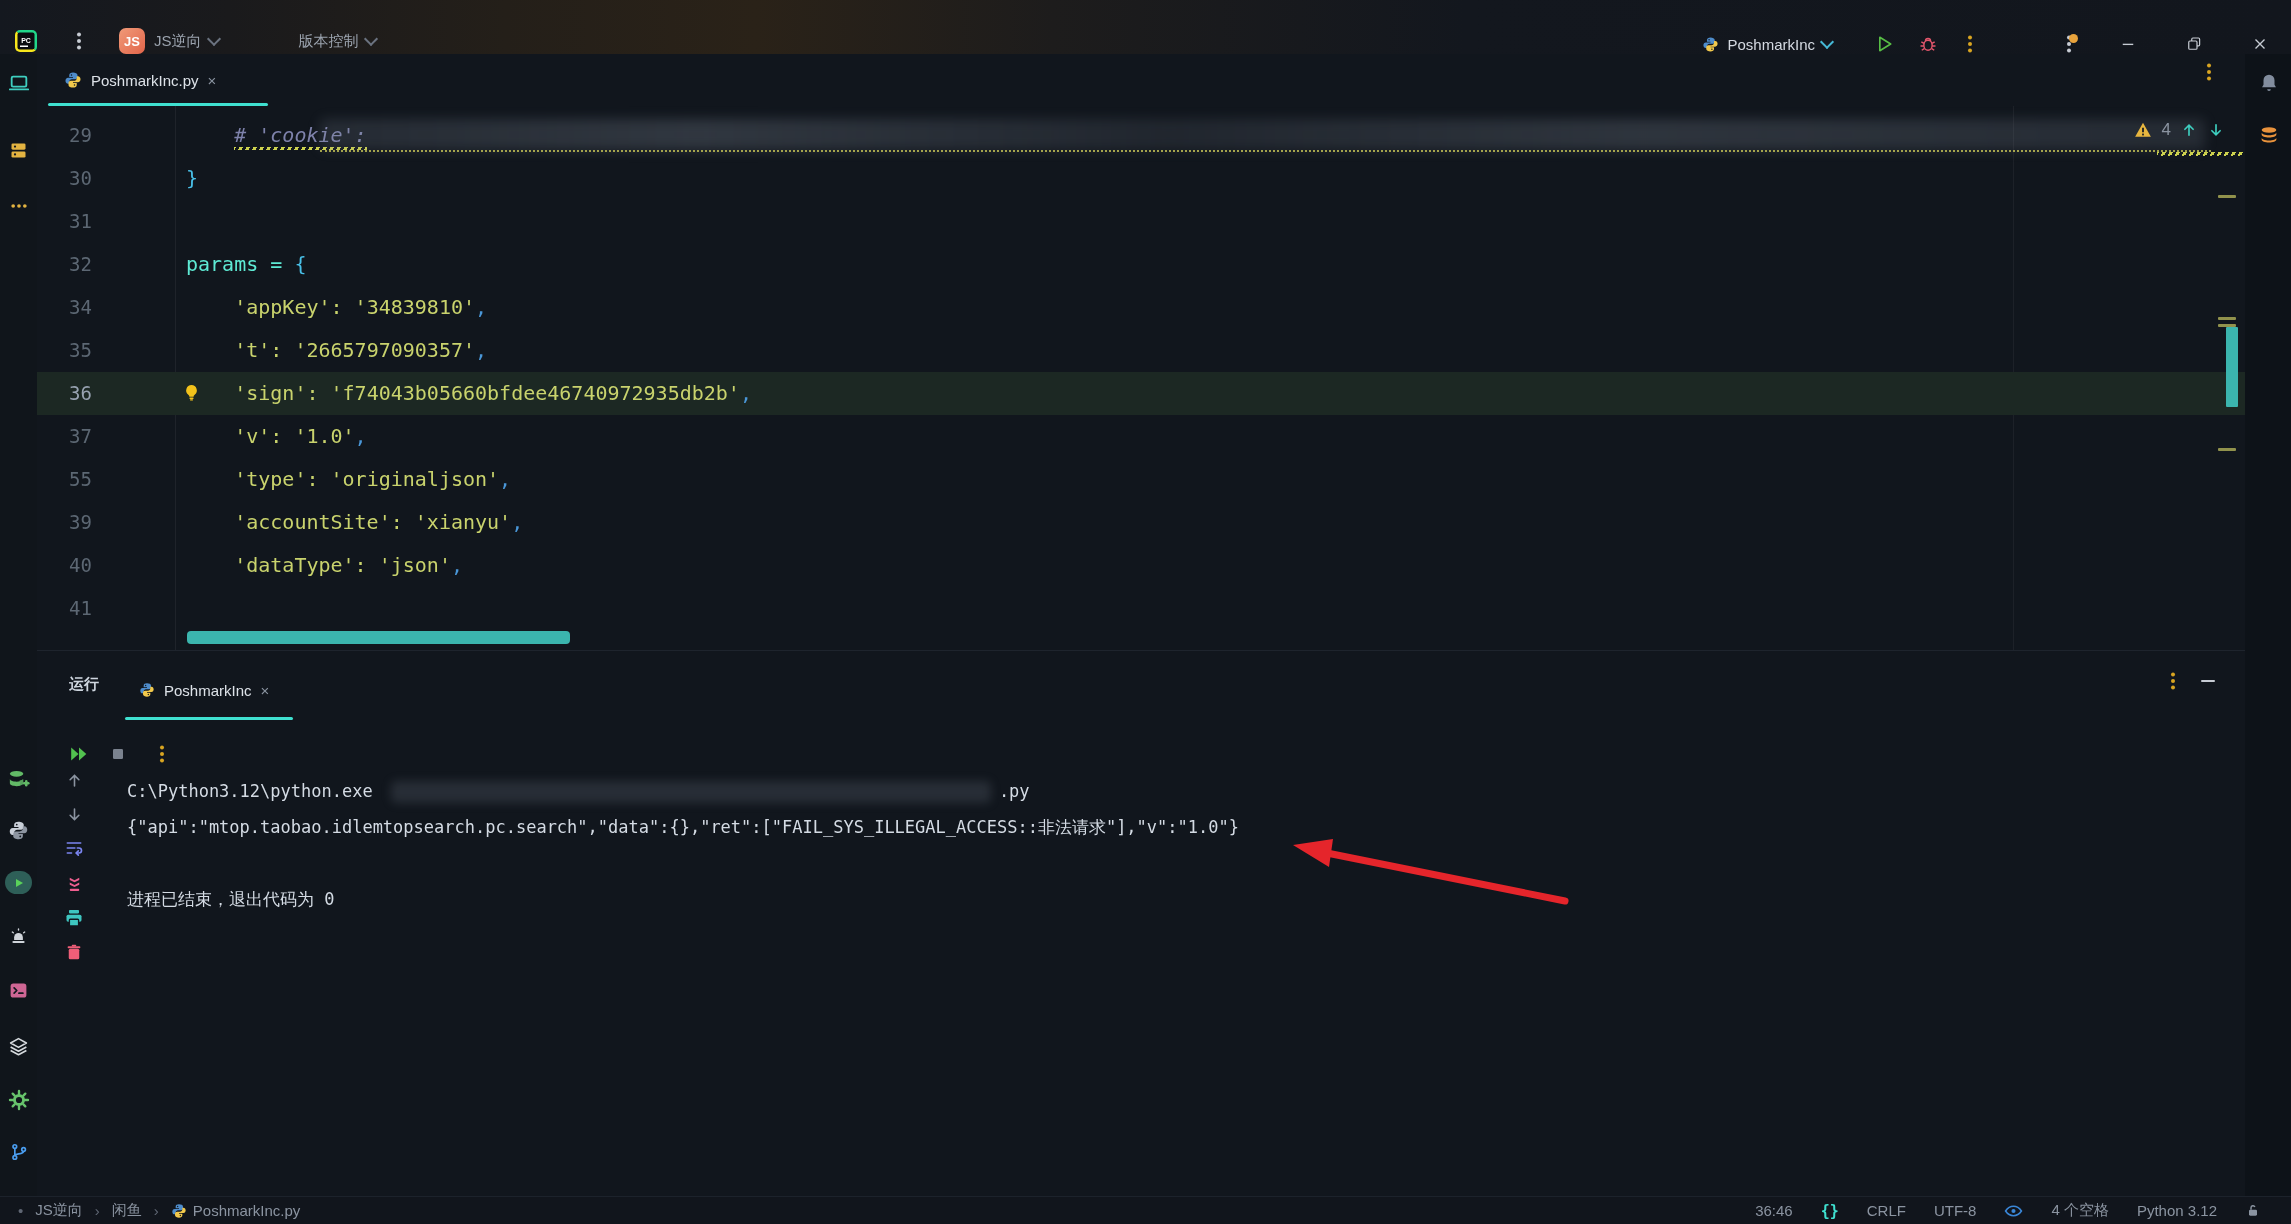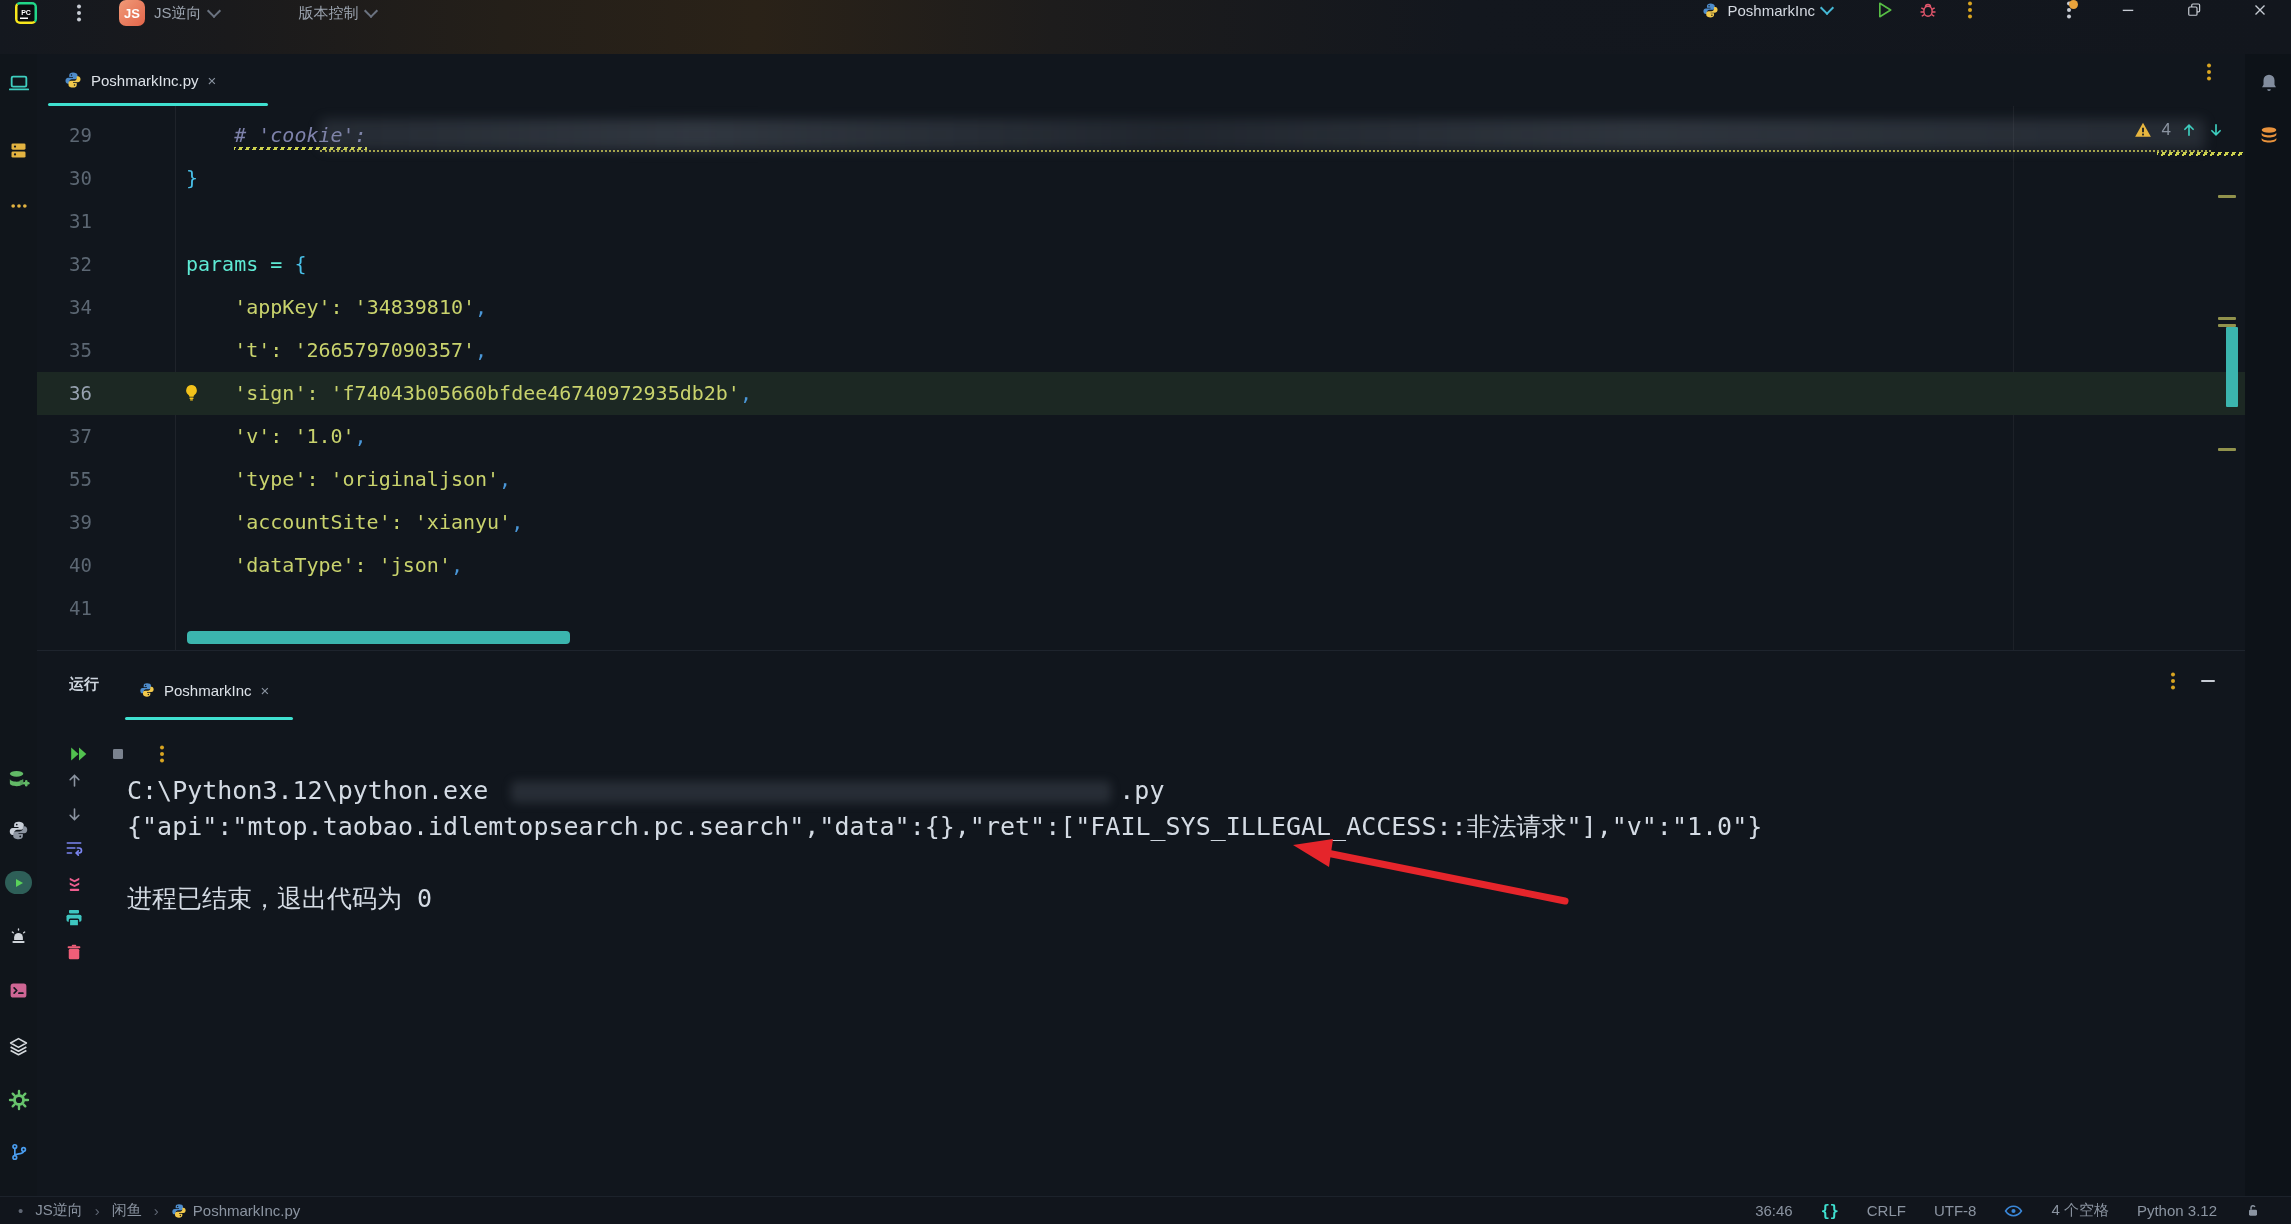--- a/index.html
+++ b/index.html
@@ -1,21 +1,21 @@
 <!DOCTYPE html>
 <html><head>
 <meta charset="utf-8">
 <style>
   html,body{margin:0;padding:0}
   body{width:2291px;height:1224px;background:#0f141b;font-family:"Liberation Sans",sans-serif;overflow:hidden;position:relative;color:#ccd3dc}
   svg{display:block}
   
   .titlebar{position:absolute;top:0;left:0;right:0;height:54px;box-sizing:border-box;
     background:linear-gradient(90deg,#14181f 0%,#1a1a1c 10%,#241f19 22%,#2a2218 33%,#1d1c1c 46%,#13171e 64%,#12161d 100%);
-    display:flex;align-items:flex-start;justify-content:space-between;padding:0 22px 0 15px}
+    display:flex;align-items:flex-end;justify-content:space-between;padding:0 22px 0 15px}
   .tb-left,.tb-right{display:flex;align-items:center}
   .logo-wrap{width:22px;height:22px;border-radius:5px;overflow:hidden;position:relative;flex:none}
   .kb{width:4px;height:4px;border-radius:50%;background:#c7ccd4;box-shadow:0 -6.5px 0 #c7ccd4,0 6.5px 0 #c7ccd4;display:inline-block}
   .kb.y{background:#d9a521;box-shadow:0 -6.5px 0 #d9a521,0 6.5px 0 #d9a521}
   .js-badge{width:26px;height:26px;border-radius:7px;background:linear-gradient(135deg,#f09a78,#e2654a);
     color:#fff;font-weight:bold;font-size:13px;display:flex;align-items:center;justify-content:center;flex:none}
   .tb-text{color:#9ba3ae;font-size:15px}
   .tb-text.bright{color:#d5dae2}
   .chev{display:inline-block;width:8px;height:8px;border-right:2px solid #6b7380;border-bottom:2px solid #6b7380;transform:rotate(45deg);margin:-4px 0 0 7px}
   .chev.teal{border-color:#46b9d6}
@@ -63,21 +63,21 @@
   
   .runpanel{position:absolute;top:650px;left:37px;width:2208px;height:546px;background:#11161d;border-top:1px solid #1e242d;box-sizing:border-box}
   .rp-title{position:absolute;left:32px;top:24px;font-size:15px;font-weight:bold;color:#cfd6df}
   .run-tab{position:absolute;left:88px;top:12px;height:54px;display:flex;align-items:center;gap:9px;padding:0 14px}
   .rp-underline{position:absolute;left:88px;top:66px;width:168px;height:3px;background:#3fe0d0;border-radius:2px}
   .rp-right{position:absolute;right:30px;top:28px;display:flex;align-items:center;gap:26px}
   .rp-min{width:14px;height:2px;background:#c7ccd4;border-radius:1px}
   .rp-toolbar{position:absolute;left:31px;top:92px;display:flex;align-items:center;gap:18px}
   .con-icon{position:absolute;left:24px;width:26px;height:26px;display:flex;align-items:center;justify-content:center}
   .console{position:absolute;left:90px;top:122px}
-  .con-row{position:relative;height:36px;line-height:36px;font-family:"DejaVu Sans Mono","Liberation Mono",monospace;font-size:25px;color:#d4dbe4;white-space:pre}
+  .con-row{position:relative;height:36px;line-height:36px;font-family:"DejaVu Sans Mono","Liberation Mono",monospace;font-size:17px;color:#d4dbe4;white-space:pre}
   .con-redact{display:inline-block;width:600px;height:22px;vertical-align:middle;margin:0 8px;border-radius:5px;background:rgba(130,140,155,.2);filter:blur(5px)}
   .arrow-svg{position:absolute;left:1240px;top:180px}
   
   .statusbar{position:absolute;bottom:0;left:0;right:0;height:28px;background:#11151c;border-top:1px solid #1c222b;
     display:flex;align-items:center;justify-content:space-between;font-size:15px;color:#8b94a1;padding:0 30px 0 18px;box-sizing:border-box}
   .sb-left,.sb-right{display:flex;align-items:center;gap:12px}
   .sb-right{gap:28px}
   .sb-sep{color:#5f6673}
   .sb-braces{color:#3fe0d0;font-family:"DejaVu Sans Mono",monospace;font-size:15px;font-weight:bold}
   .sb-item{display:flex;align-items:center;gap:6px}

